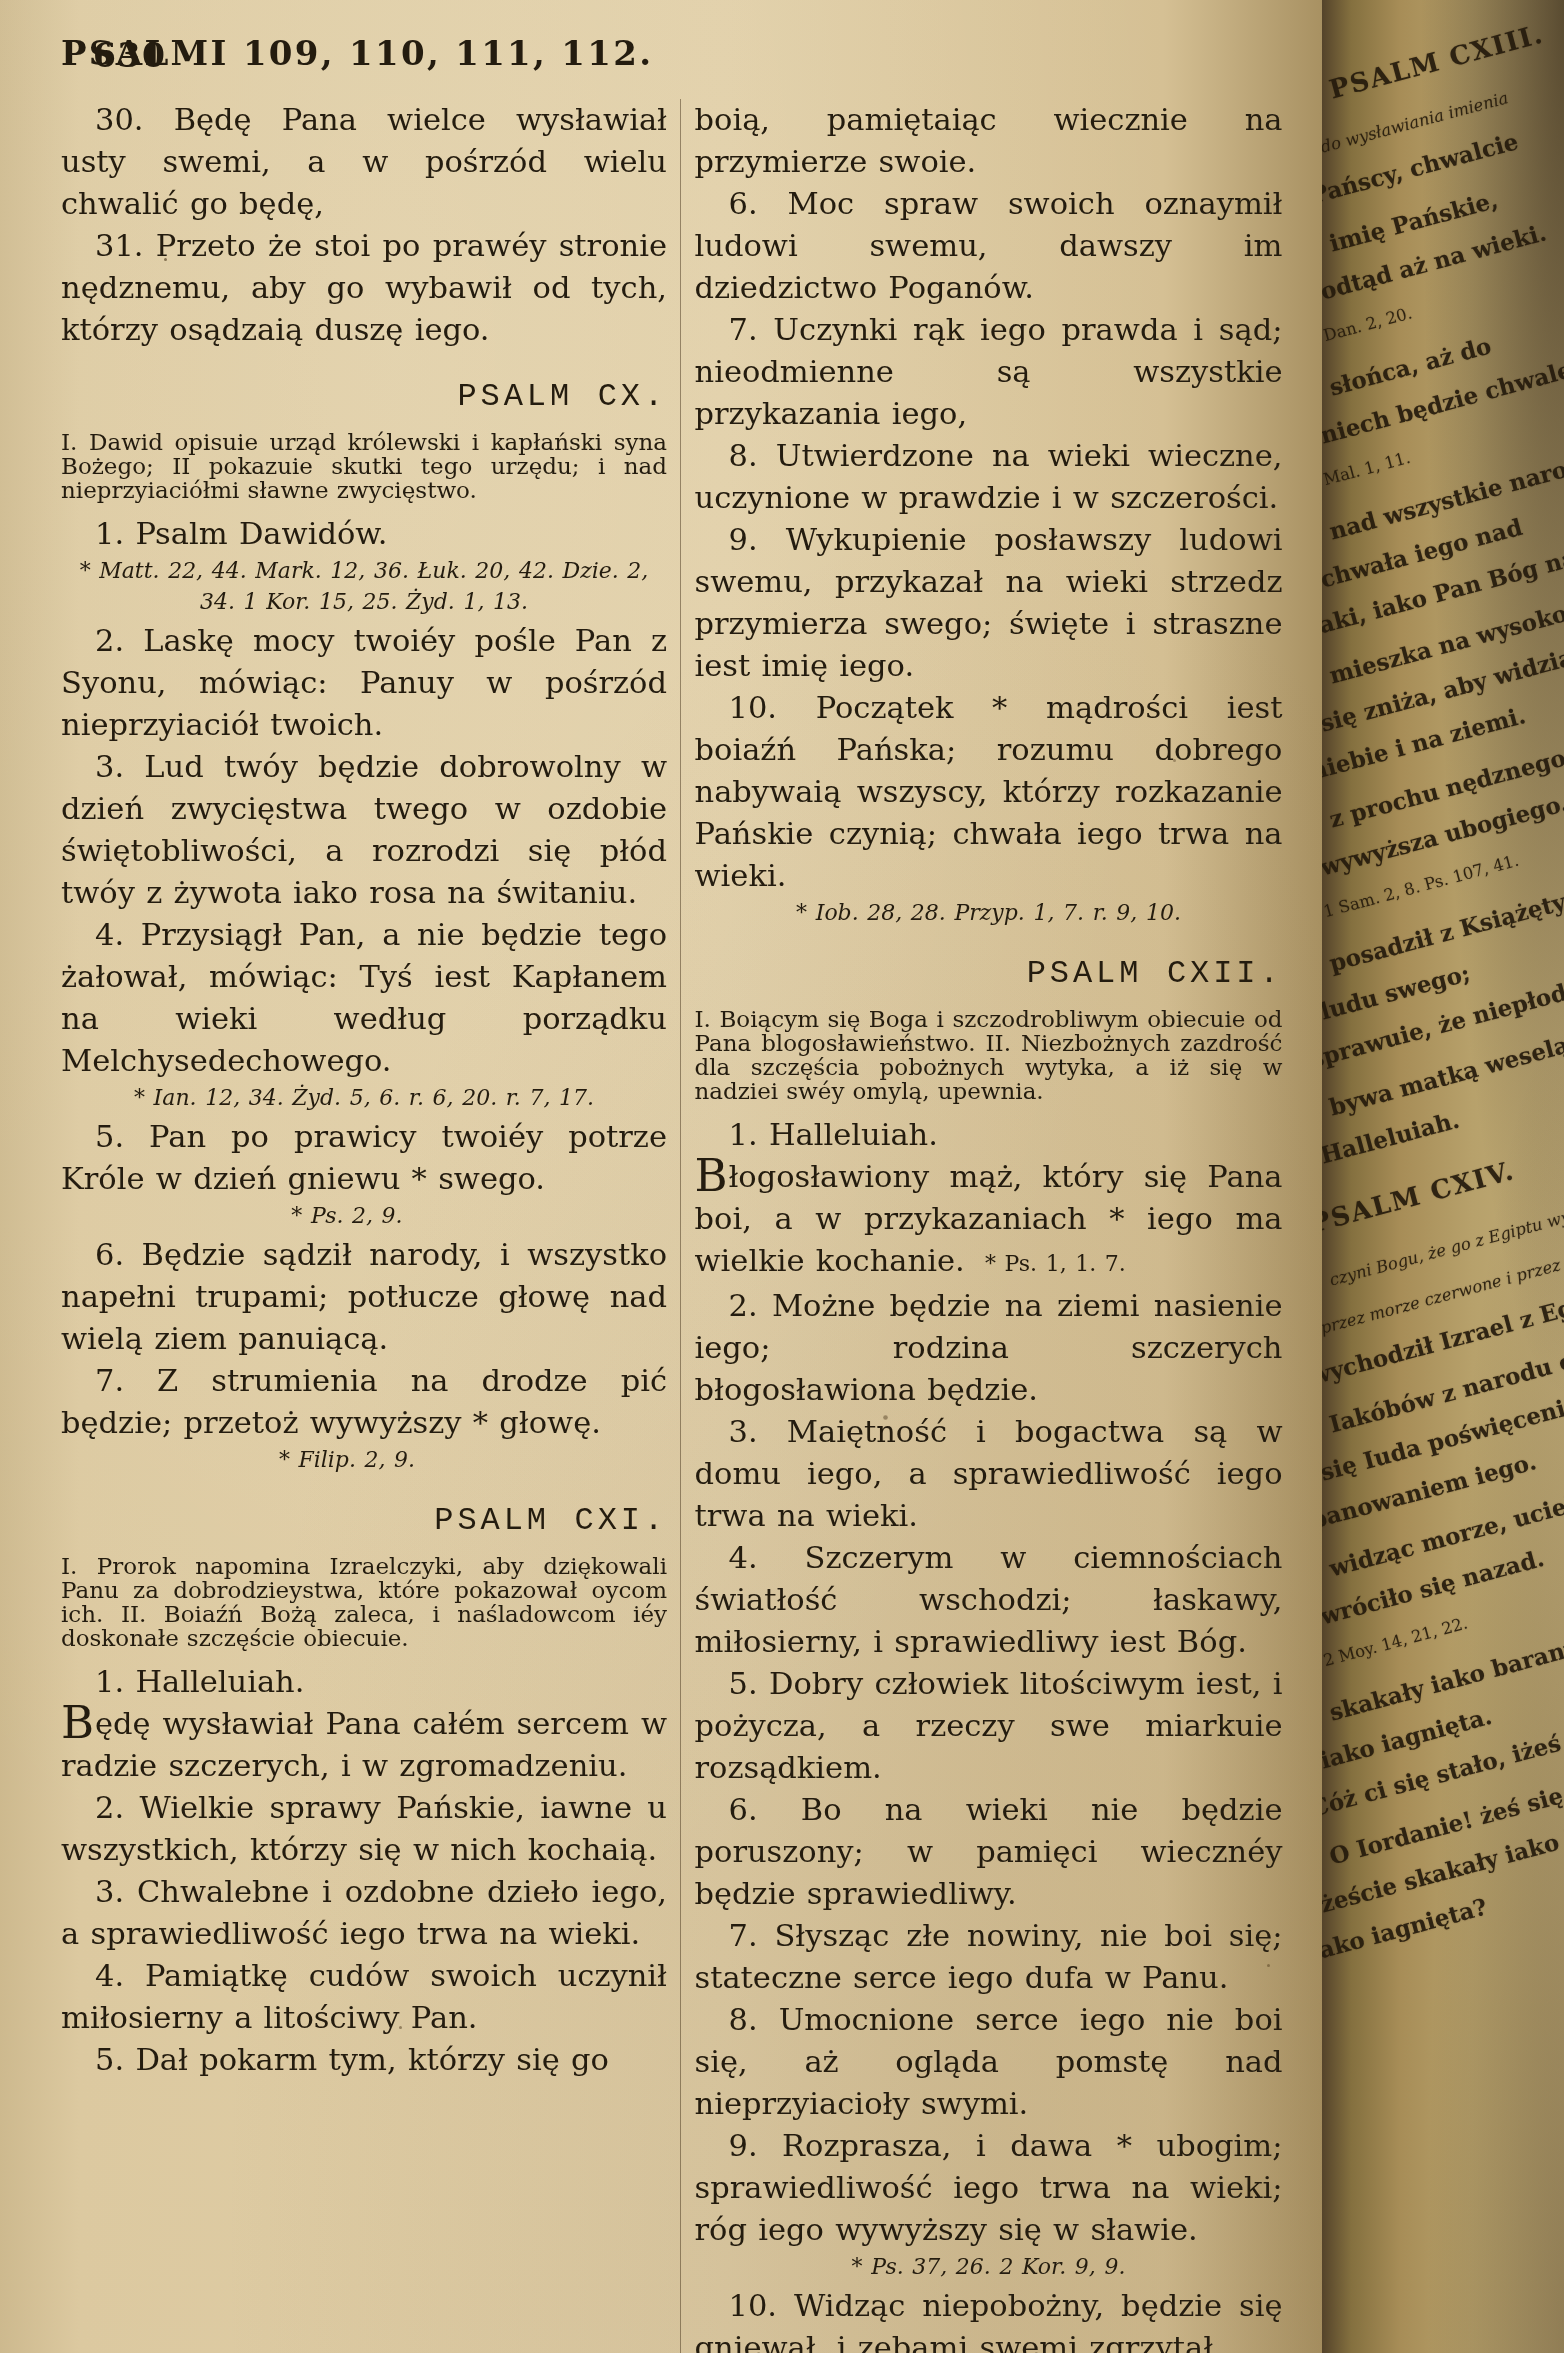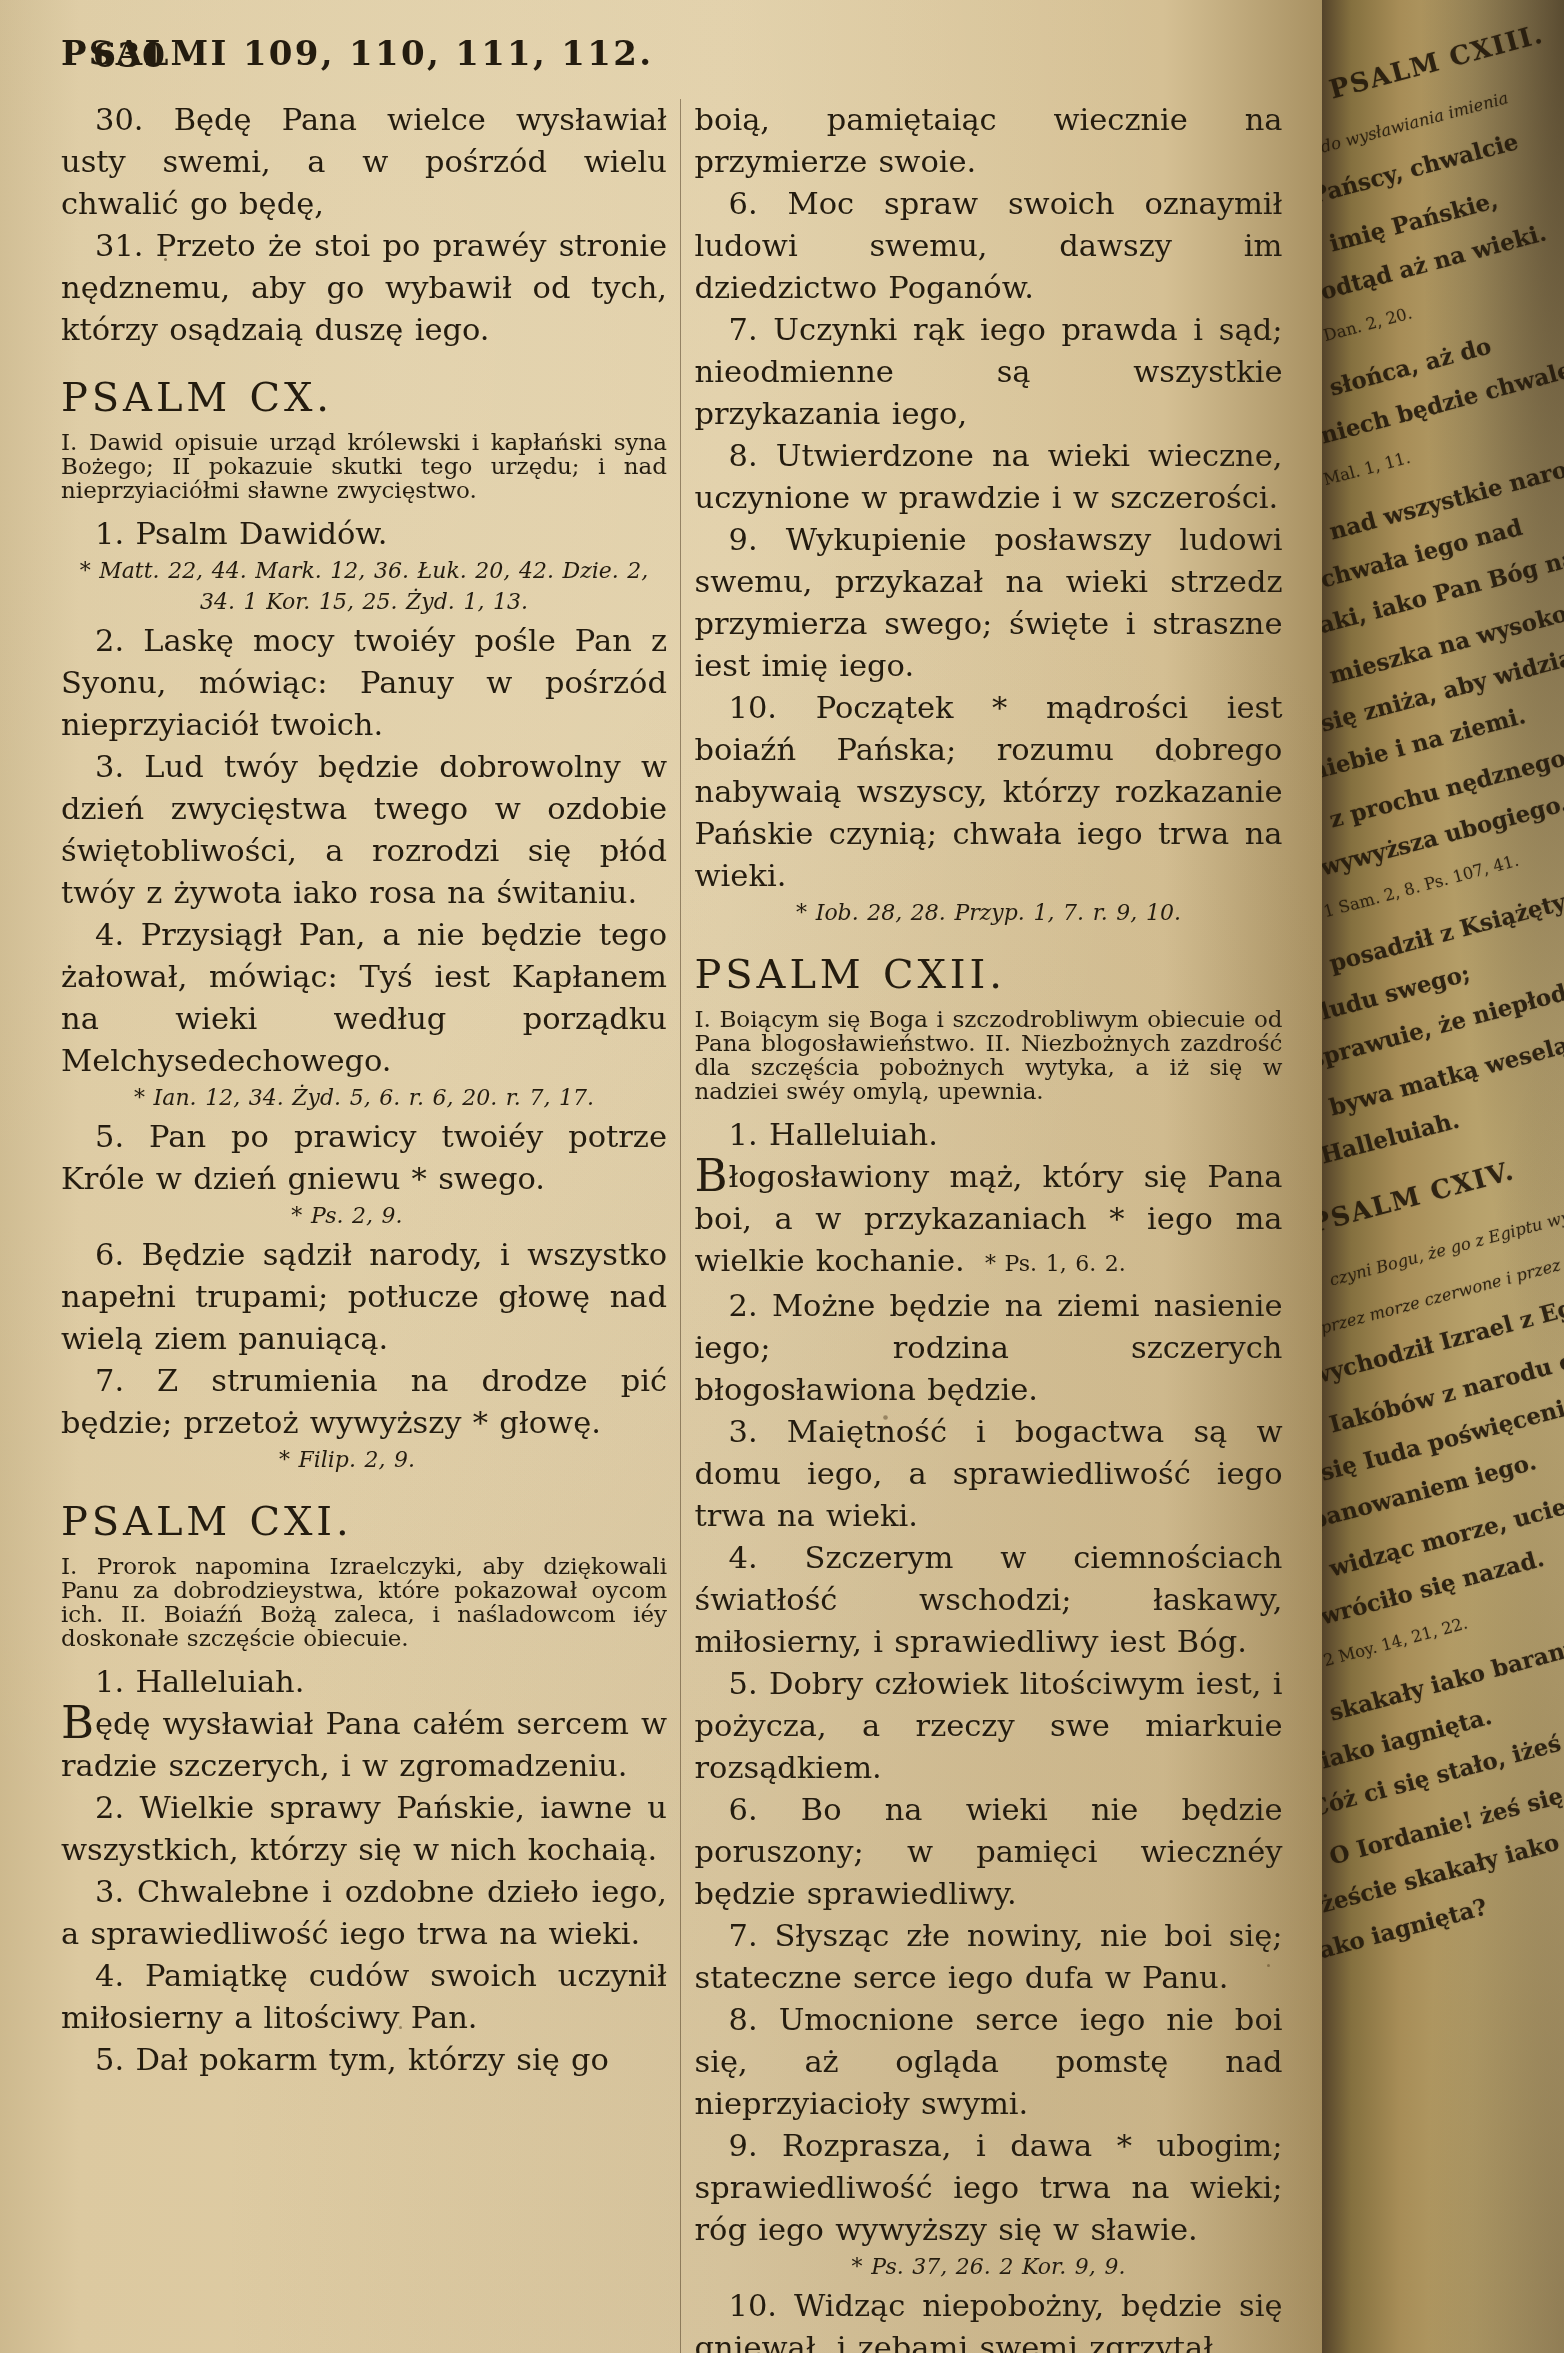--- a/index.html
+++ b/index.html
@@ -24,21 +24,21 @@
                 1103px 1706px 0 0 rgba(60,40,15,.4);}
   .header{position:absolute;top:33px;left:61px;width:1221px;height:47px;}
   .page-number{position:absolute;left:32px;top:3.1px;font-size:33px;font-weight:700;letter-spacing:1.6px;}
   .page-title{position:absolute;left:0;right:0;top:0;text-align:left;font-size:34px;font-weight:700;letter-spacing:2.3px;}
   .columns{position:absolute;top:99px;left:61px;width:1222px;display:flex;}
   .col{font-size:30.5px;line-height:42px;text-align:justify;word-spacing:1.6px;}
   .col-left{width:606px;padding-right:12.5px;border-right:1.6px solid rgba(70,52,28,.5);}
   .col-right{width:588px;padding-left:14px;}
   .verse{margin:0;text-indent:34px;}
   .flush{text-indent:0;}
-  .psalm-heading{font-weight:400;font-size:40px;letter-spacing:3.9px;text-align:left;margin:27px 0 14px;line-height:38px;}
+  .psalm-heading{font-weight:400;font-size:32px;letter-spacing:3.9px;text-align:right;margin:27px 0 14px;line-height:38px;font-family:Liberation Mono, monospace;}
   .summary{font-size:23px;line-height:24px;margin:0 0 11px;text-indent:0;word-spacing:0.8px;}
   .refs{font-size:22px;line-height:31px;text-align:center;margin:0 0 3.1px;text-indent:0;font-style:italic;}
   .refs-right{text-align:center;padding-right:34px;}
   .initial{font-size:45px;line-height:0;vertical-align:-3.9px;letter-spacing:0.8px;}
   .inline-ref{font-size:22px;white-space:nowrap;margin-left:20.3px;}
   
   .adjacent{
     position:absolute;top:0;right:0;width:243px;height:2354px;overflow:hidden;
     background:
       radial-gradient(ellipse at 100% 0%, rgba(25,15,5,.62), transparent 42%),
@@ -100,21 +100,21 @@
       <p class="verse flush">boią, pamiętaiąc wiecznie na przymierze swoie.</p>
       <p class="verse">6. Moc spraw swoich oznaymił ludowi swemu, dawszy im dziedzictwo Poganów.</p>
       <p class="verse">7. Uczynki rąk iego prawda i sąd; nieodmienne są wszystkie przykazania iego,</p>
       <p class="verse">8. Utwierdzone na wieki wieczne, uczynione w prawdzie i w szczerości.</p>
       <p class="verse">9. Wykupienie posławszy ludowi swemu, przykazał na wieki strzedz przymierza swego; święte i straszne iest imię iego.</p>
       <p class="verse">10. Początek * mądrości iest boiaźń Pańska; rozumu dobrego nabywaią wszyscy, którzy rozkazanie Pańskie czynią; chwała iego trwa na wieki.</p>
       <p class="refs">* Iob. 28, 28.   Przyp. 1, 7.   r. 9, 10.</p>
       <div class="psalm-heading">PSALM CXII.</div>
       <p class="summary">I. Boiącym się Boga i szczodrobliwym obiecuie od Pana blogosławieństwo. II. Niezbożnych zazdrość dla szczęścia pobożnych wytyka, a iż się w nadziei swéy omylą, upewnia.</p>
       <p class="verse">1. Halleluiah.</p>
-      <p class="verse flush"><span class="initial">B</span><span>łogosławiony mąż, który się Pana boi, a w przykazaniach * iego ma wielkie kochanie.</span><span class="inline-ref">* Ps. 1, 6. 2.</span></p>
+      <p class="verse flush"><span class="initial">B</span><span>łogosławiony mąż, który się Pana boi, a w przykazaniach * iego ma wielkie kochanie.</span><span class="inline-ref">* Ps. 1, 1. 7.</span></p>
       <p class="verse">2. Możne będzie na ziemi nasienie iego; rodzina szczerych błogosławiona będzie.</p>
       <p class="verse">3. Maiętność i bogactwa są w domu iego, a sprawiedliwość iego trwa na wieki.</p>
       <p class="verse">4. Szczerym w ciemnościach światłość wschodzi; łaskawy, miłosierny, i sprawiedliwy iest Bóg.</p>
       <p class="verse">5. Dobry człowiek litościwym iest, i pożycza, a rzeczy swe miarkuie rozsądkiem.</p>
       <p class="verse">6. Bo na wieki nie będzie poruszony; w pamięci wiecznéy będzie sprawiedliwy.</p>
       <p class="verse">7. Słysząc złe nowiny, nie boi się; stateczne serce iego dufa w Panu.</p>
       <p class="verse">8. Umocnione serce iego nie boi się, aż ogląda pomstę nad nieprzyiacioły swymi.</p>
       <p class="verse">9. Rozprasza, i dawa * ubogim; sprawiedliwość iego trwa na wieki; róg iego wywyższy się w sławie.</p>
       <p class="refs">* Ps. 37, 26.   2 Kor. 9, 9.</p>
       <p class="verse">10. Widząc niepobożny, będzie się gniewał, i zębami swemi zgrzytał,</p>

